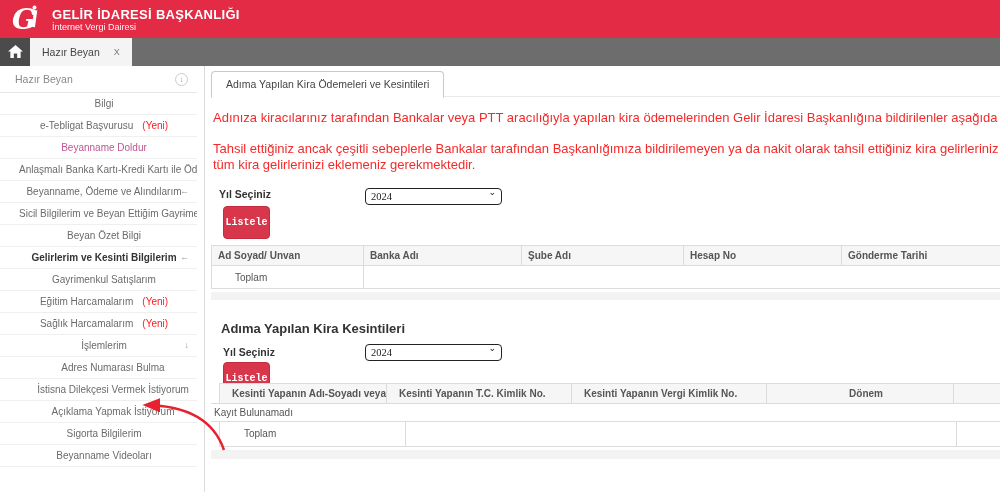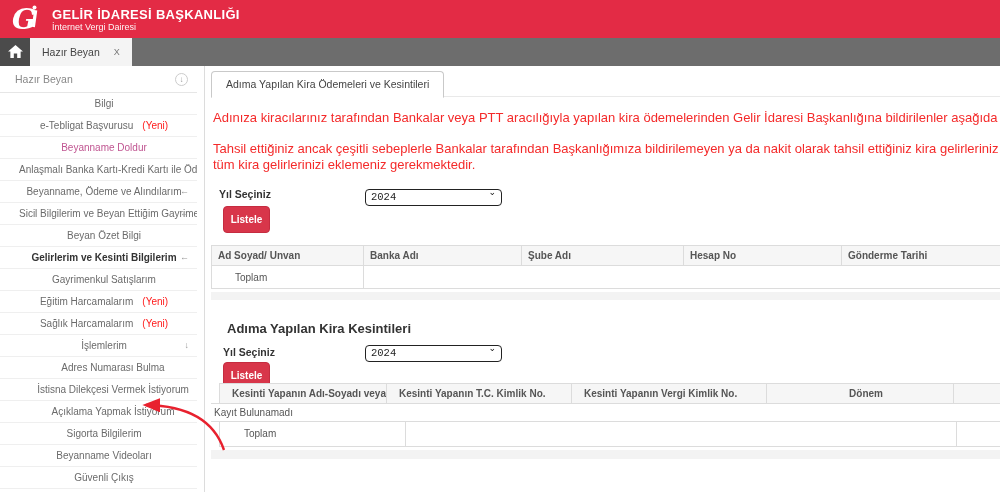--- a/index.html
+++ b/index.html
@@ -40,37 +40,37 @@
   .tab-row{position:absolute;left:6px;top:5px;width:1030px;border-bottom:1px solid #e9e9e9;height:26px;}
   .inner-tab{display:inline-block;position:relative;z-index:2;margin-bottom:-1px;padding:6px 14px 7px;background:#fff;border:1px solid #c9c9c9;border-bottom:1px solid #fff;border-radius:4px 4px 0 0;font-size:10.5px;color:#444;cursor:pointer;}
 
   .redline{position:absolute;left:8px;color:var(--red_text);font-size:13px;white-space:nowrap;}
   .p1{top:44px;}
   .p2a{top:75px;}
   .p2b{top:91px;}
 
   .form-label{position:absolute;font-size:10.5px;font-weight:bold;color:#333;}
   .sel-wrap{position:absolute;width:137px;height:17px;}
-  .sel-wrap select{width:137px;height:17px;font-size:10.5px;font-family:Liberation Mono, monospace;color:#222;border:1.5px solid #222;border-radius:4px;background:#fff;padding:0 18px 0 5px;appearance:none;-webkit-appearance:none;}
+  .sel-wrap select{width:137px;height:17px;font-size:10.5px;font-family:Liberation Serif, serif;color:#222;border:1.5px solid #222;border-radius:4px;background:#fff;padding:0 18px 0 5px;appearance:none;-webkit-appearance:none;}
   .sel-wrap .chev{position:absolute;right:6px;top:1px;font-size:9px;color:#111;pointer-events:none;}
-  .btn-red{position:absolute;width:47px;height:27px;background:var(--red_button);border:1px solid var(--red_button_border);border-radius:4px;color:#fff;font-size:10px;font-weight:bold;font-family:Liberation Sans, sans-serif;cursor:pointer;}
+  .btn-red{position:absolute;width:47px;height:33px;background:var(--red_button);border:1px solid var(--red_button_border);border-radius:4px;color:#fff;font-size:10px;font-weight:bold;font-family:Liberation Mono, monospace;cursor:pointer;}
 
   
   .tbl{position:absolute;left:6px;width:1034px;}
   .hrow{display:flex;background:#f6f6f6;border:1px solid var(--border_gray);border-bottom:none;height:20px;}
   .th{flex:none;font-size:10px;font-weight:bold;color:#555;line-height:19px;padding-left:8px;border-right:1px solid var(--border_gray);overflow:hidden;white-space:nowrap;}
   .th:last-child{border-right:none;}
   .trow{display:flex;height:24px;border:1px solid var(--border_gray);background:#fff;}
   .td{flex:none;font-size:10px;color:#555;line-height:23px;border-right:1px solid var(--border_gray);overflow:hidden;white-space:nowrap;}
   .td:last-child{border-right:none;}
   .strip{height:8px;background:#f3f3f3;margin-top:3px;}
   .t2-head,.t2-toplam{margin-left:8px;}
   .t2-toplam{height:25px;border-top:none;}
   .empty-row{height:19px;border-top:1px solid var(--border_gray);border-bottom:1px solid var(--border_gray);font-size:10px;color:#555;line-height:18px;padding-left:3px;}
-  .section-title{position:absolute;left:22px;top:255px;font-size:13px;font-weight:bold;color:#333;}
+  .section-title{position:absolute;left:16px;top:255px;font-size:13px;font-weight:bold;color:#333;}
 
   
   .arrow-layer{position:absolute;left:0;top:0;width:1000px;height:492px;pointer-events:none;z-index:9;}
   .arrow-layer path.line{stroke:var(--red_arrow);stroke-width:2.4;fill:none;}
   #ah path{fill:var(--red_arrow);}
 </style>
 </head>
 <body>
 
 <div class="app-header">
@@ -113,21 +113,20 @@
       <div class="sb-item bold"><span>Gelirlerim ve Kesinti Bilgilerim</span><span class="arr">←</span></div>
       <div class="sb-item"><span>Gayrimenkul Satışlarım</span></div>
       <div class="sb-item"><span>Eğitim Harcamalarım</span><span class="badge">(Yeni)</span></div>
       <div class="sb-item"><span>Sağlık Harcamalarım</span><span class="badge">(Yeni)</span></div>
       <div class="sb-item"><span>İşlemlerim</span><span class="arr">↓</span></div>
       <div class="sb-item indent"><span>Adres Numarası Bulma</span></div>
       <div class="sb-item indent"><span>İstisna Dilekçesi Vermek İstiyorum</span></div>
       <div class="sb-item indent"><span>Açıklama Yapmak İstiyorum</span></div>
       <div class="sb-item"><span>Sigorta Bilgilerim</span></div>
       <div class="sb-item"><span>Beyanname Videoları</span></div>
-      <div class="sb-item"><span>Güvenli Çıkış</span></div>
     </div>
 </div>
 
 <div class="main">
 
   <div class="tab-row">
     <span class="inner-tab">Adıma Yapılan Kira Ödemeleri ve Kesintileri</span>
   </div>
 
   <div class="redline p1">Adınıza kiracılarınız tarafından Bankalar veya PTT aracılığıyla yapılan kira ödemelerinden Gelir İdaresi Başkanlığına bildirilenler aşağıda yer almaktadır.</div>

